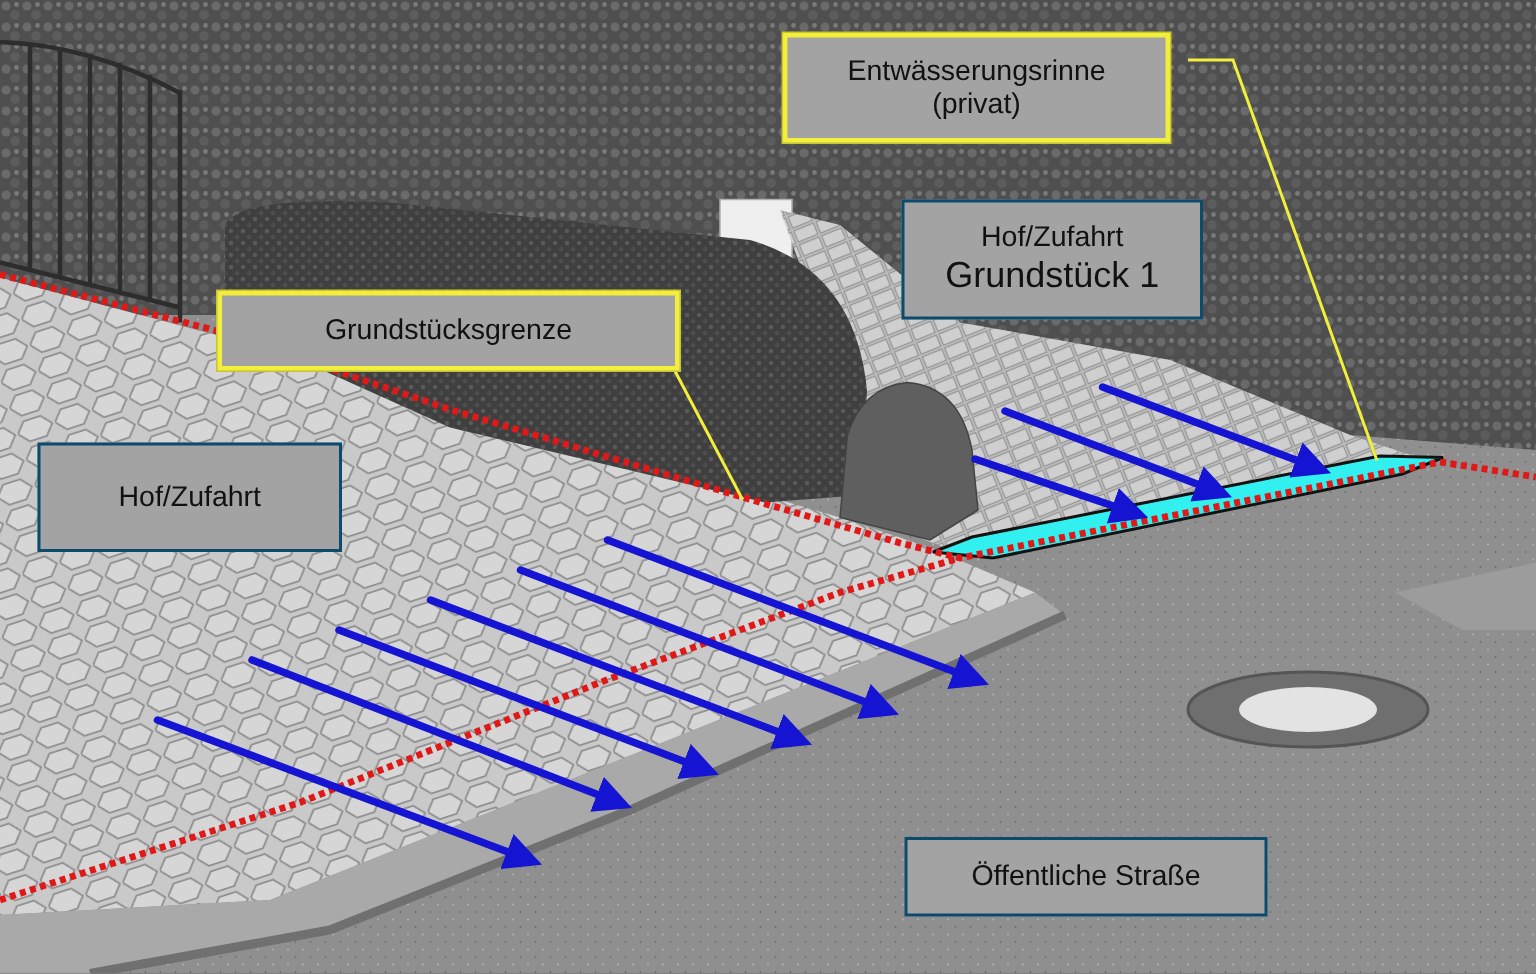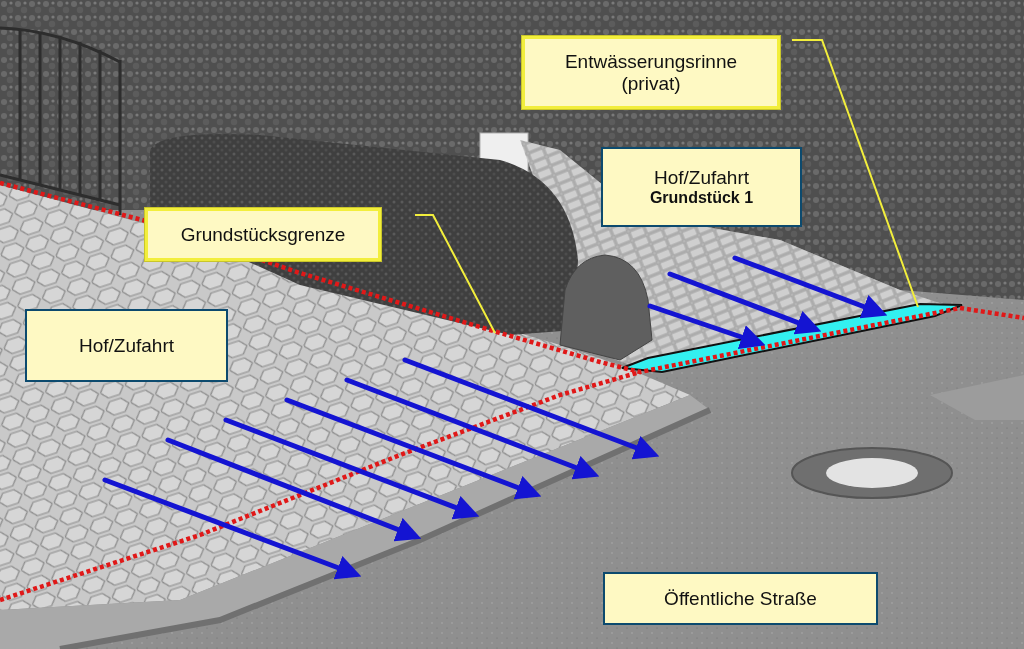--- a/index.html
+++ b/index.html
@@ -1,34 +1,33 @@
 <!DOCTYPE html>
 <html><head>
   <meta charset="utf-8">
   <style>
     html, body { margin: 0; padding: 0; }
     body { width: 1024px; height: 649px; overflow: hidden; background: #7a7a7a; font-family: "Liberation Sans", sans-serif; }
     #scene { position: absolute; left: 0; top: 0; width: 1024px; height: 649px; }
     .label {
       position: absolute;
-      background: #fef9c3;
+      background: #a3a3a3;
       color: #111111;
       text-align: center;
       box-sizing: border-box;
       display: flex;
       flex-direction: column;
       justify-content: center;
       align-items: center;
       line-height: 1.15;
-      margin-top: 14px;
     }
     .label.black { border: 2px solid #0c4a6e; }
     .label.yellow { border: 3px solid #f2ee3c; box-shadow: 0 0 0 1px #c9c62a; }
     .label .l1 { font-size: 19px; font-weight: normal; }
-    .label .l2 { font-size: 16px; font-weight: bold; }
+    .label .l2 { font-size: 24px; font-weight: normal; }
     .label .single { font-size: 19px; }
   </style>
 </head>
 <body>
 
 <svg id="scene" viewBox="0 0 1024 649" xmlns="http://www.w3.org/2000/svg">
   <defs>
     <pattern id="paver" width="26" height="18" patternUnits="userSpaceOnUse" patternTransform="rotate(-18)">
       <rect width="26" height="18" fill="#c9c9c9"></rect>
       <path d="M0 9 L6 2 L18 2 L24 9 L18 16 L6 16 Z" fill="#d6d6d6" stroke="#8c8c8c" stroke-width="1.2"></path>
@@ -122,23 +121,23 @@
 <div class="label yellow" style="left:522px; top:22px; width:258px; height:73px;">
   <span class="l1">Entwässerungsrinne</span>
   <span class="l1">(privat)</span>
 </div>
 
 <div class="label black" style="left:601px; top:133px; width:201px; height:80px;">
   <span class="l1">Hof/Zufahrt</span>
   <span class="l2">Grundstück 1</span>
 </div>
 
-<div class="label yellow" style="left:145px; top:194px; width:236px; height:53px;">
+<div class="label yellow" style="left:145px; top:194px; width:308px; height:53px;">
   <span class="single">Grundstücksgrenze</span>
 </div>
 
 <div class="label black" style="left:25px; top:295px; width:203px; height:73px;">
   <span class="l1">Hof/Zufahrt</span>
 </div>
 
-<div class="label black" style="left:603px; top:558px; width:275px; height:53px;">
+<div class="label black" style="left:603px; top:558px; width:242px; height:53px;">
   <span class="single">Öffentliche Straße</span>
 </div>
 
 </body></html>

